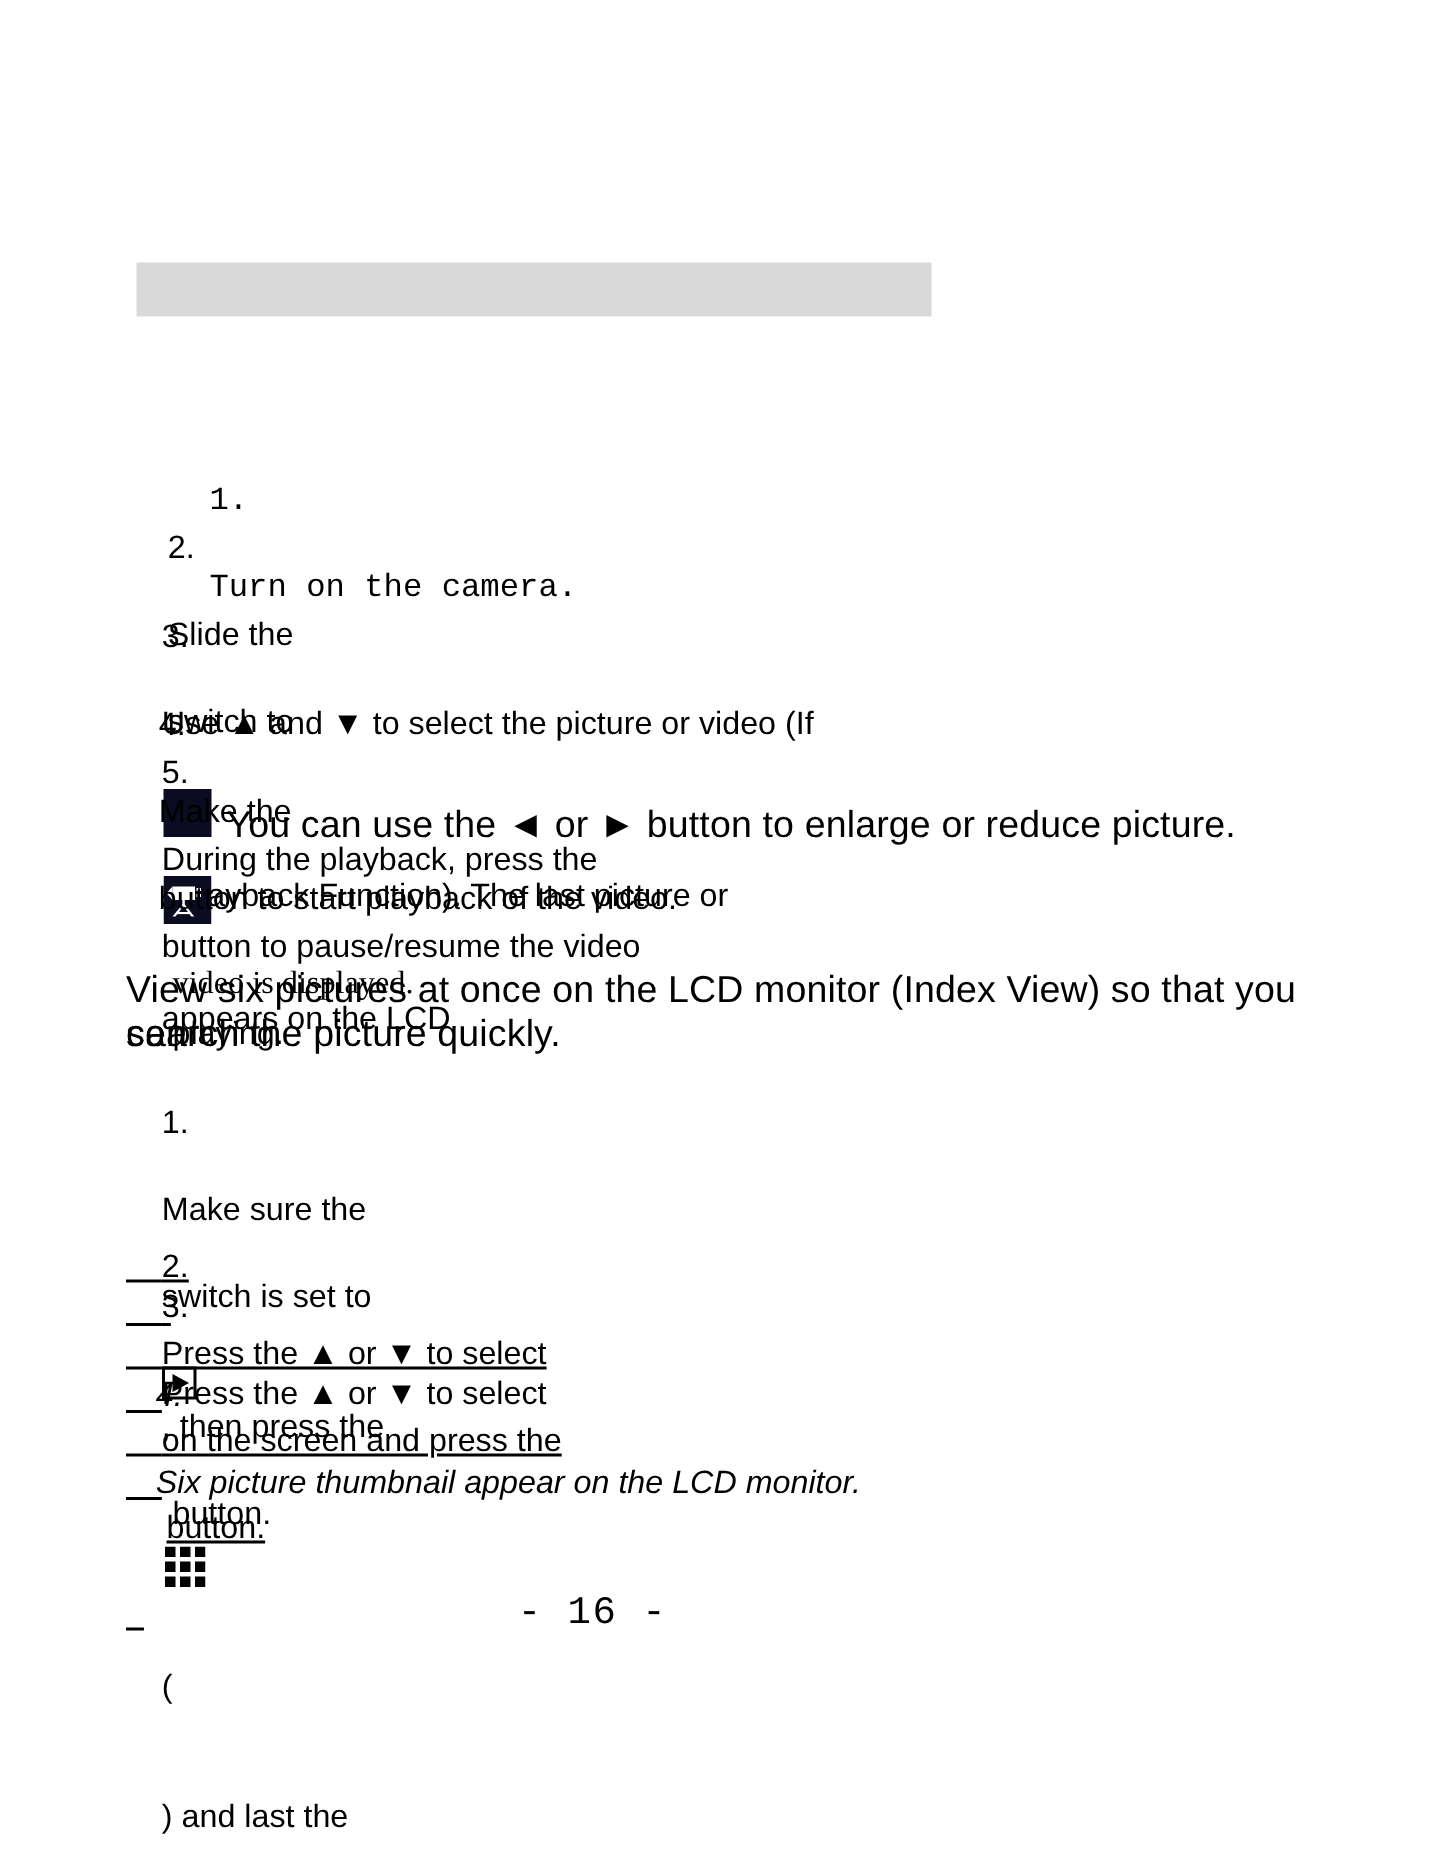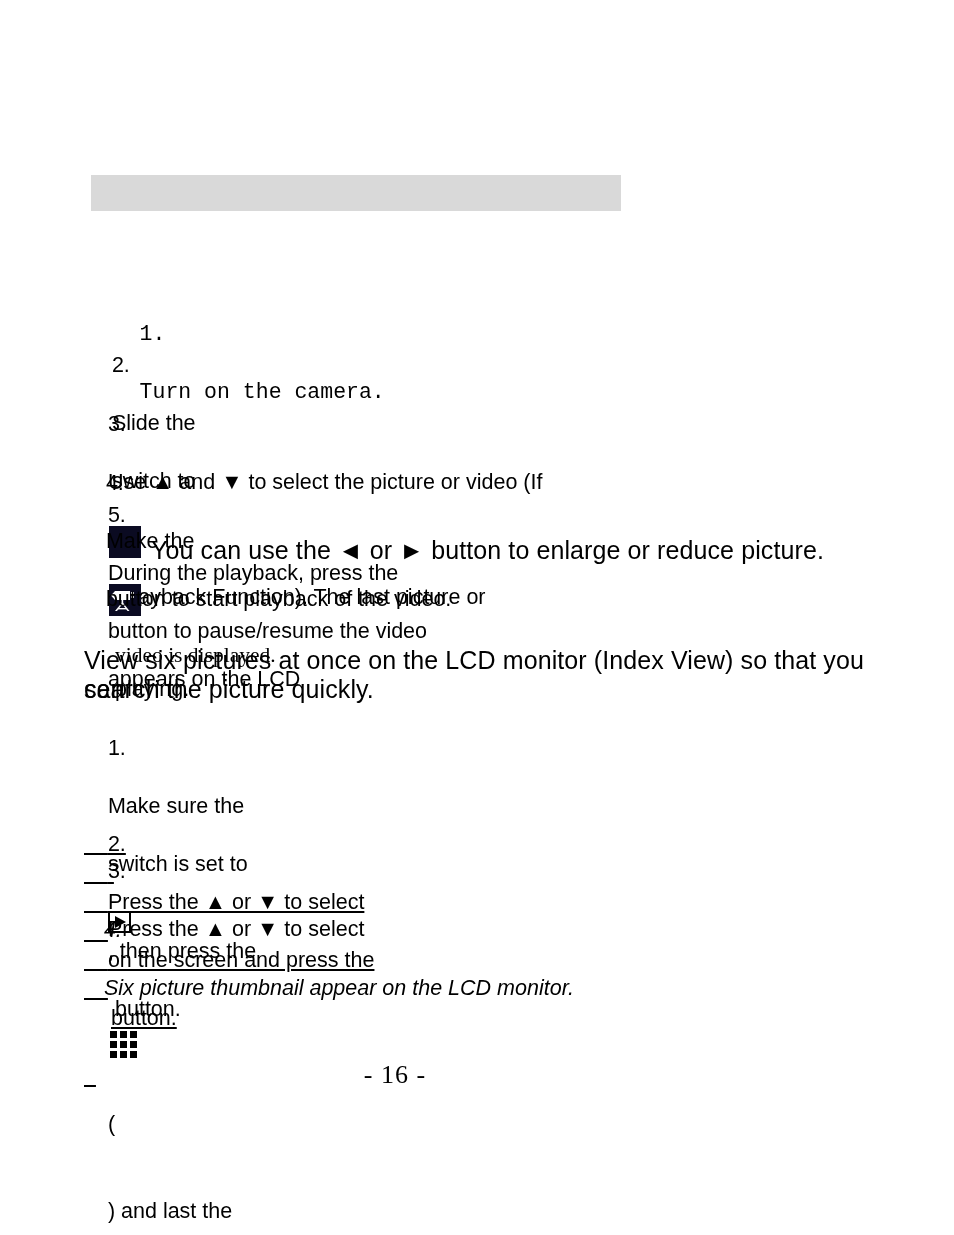--- a/index.html
+++ b/index.html
@@ -118,21 +118,21 @@
   }
   .icon-grid svg { display: block; }
 
   
   .page-number {
     position: absolute;
     left: 0;
     top: 1060px;
     width: 790px;
     text-align: center;
-    font-family: Liberation Serif, serif;
+    font-family: Liberation Mono, monospace;
     font-size: 26px;
     letter-spacing: 1px;
   }
 </style>
 </head>
 <body>
 
 <div class="page">
 
   <div class="header-bar">

